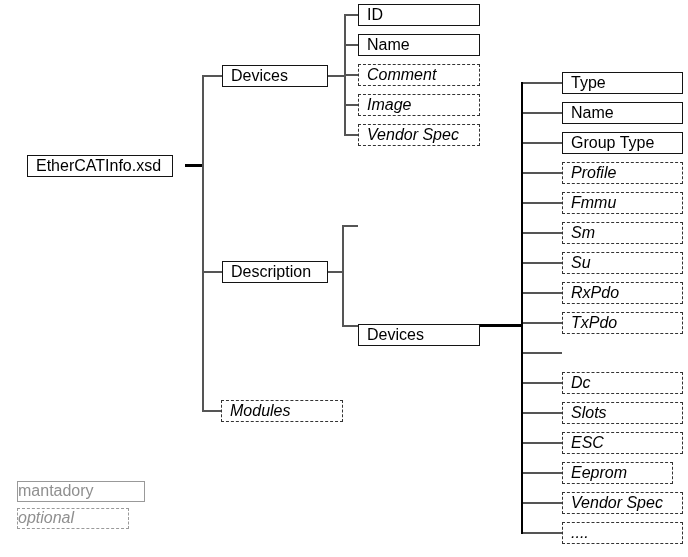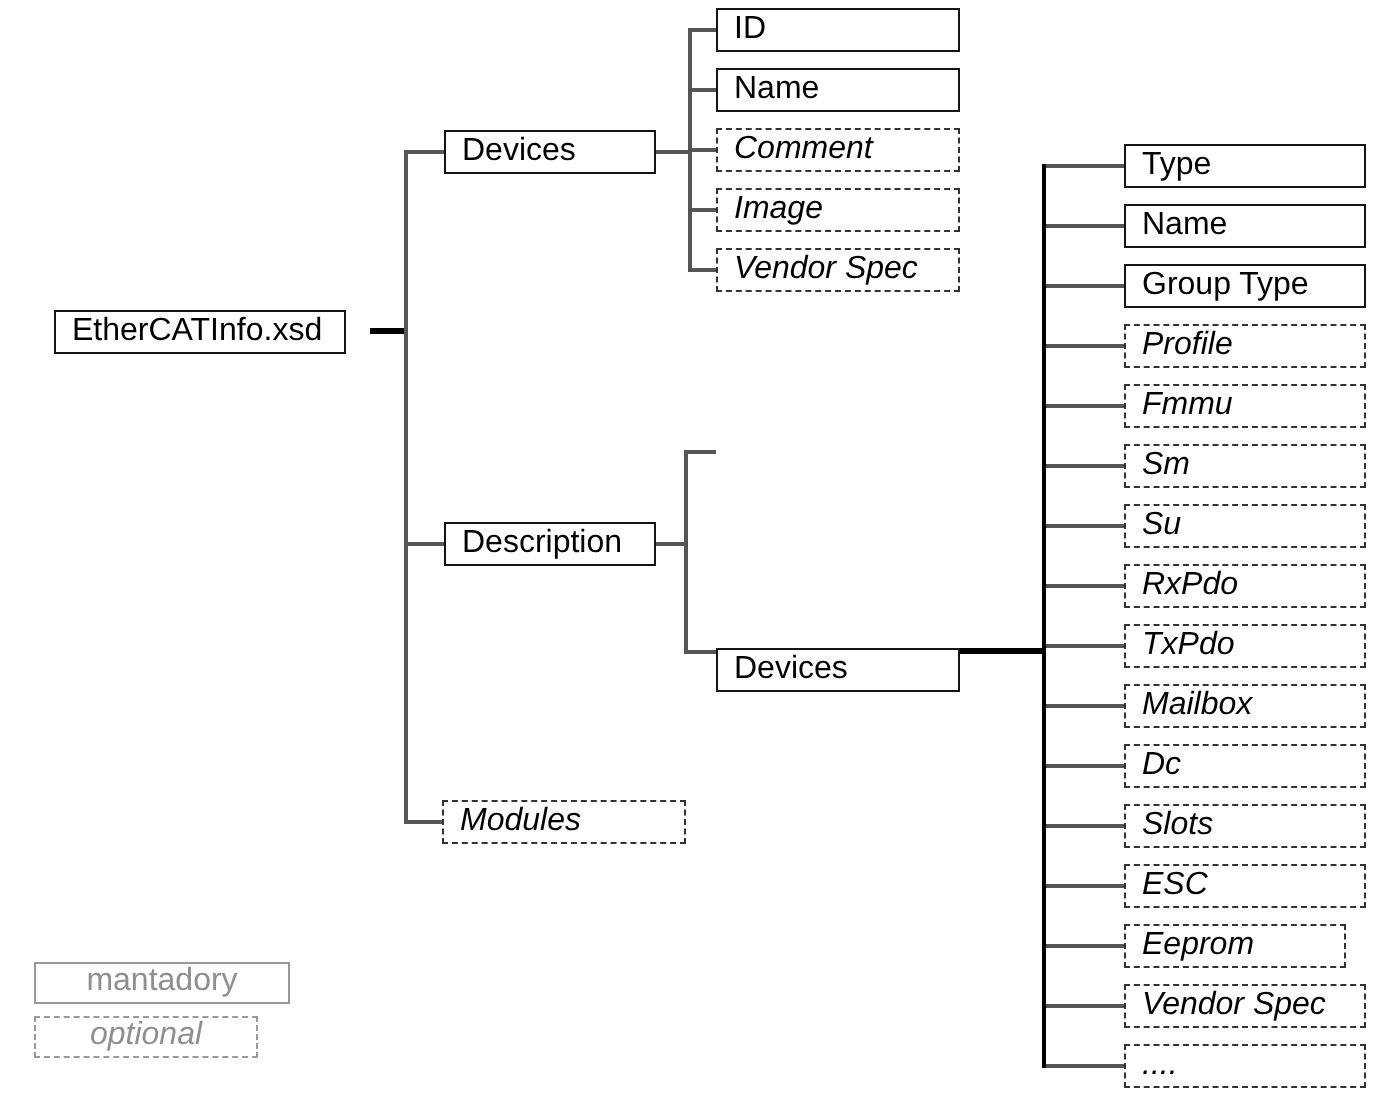--- a/index.html
+++ b/index.html
@@ -26,21 +26,21 @@
   .node.optional{
     border-style:dashed;
     border-color:#333;
     font-style:italic;
   }
   .node.legend-box{
     height:21px;
     line-height:18px;
     border-color:#999;
     color:#8f8f8f;
-    text-align:center;
+    text-align:left;
     padding-left:0;
   }
   .node.legend-box.optional{
     border-style:dashed;
     border-color:#9a9a9a;
   }
   .hline,.vline{
     position:absolute;
     background:#555;
   }
@@ -107,21 +107,20 @@
 
   <div class="node" style="left:562px;top:72px;width:121px">Type</div>
   <div class="node" style="left:562px;top:102px;width:121px">Name</div>
   <div class="node" style="left:562px;top:132px;width:121px">Group Type</div>
   <div class="node optional" style="left:562px;top:162px;width:121px">Profile</div>
   <div class="node optional" style="left:562px;top:192px;width:121px">Fmmu</div>
   <div class="node optional" style="left:562px;top:222px;width:121px">Sm</div>
   <div class="node optional" style="left:562px;top:252px;width:121px">Su</div>
   <div class="node optional" style="left:562px;top:282px;width:121px">RxPdo</div>
   <div class="node optional" style="left:562px;top:312px;width:121px">TxPdo</div>
-  <div class="node optional" style="left:562px;top:342px;width:121px">Mailbox</div>
   <div class="node optional" style="left:562px;top:372px;width:121px">Dc</div>
   <div class="node optional" style="left:562px;top:402px;width:121px">Slots</div>
   <div class="node optional" style="left:562px;top:432px;width:121px">ESC</div>
   <div class="node optional" style="left:562px;top:462px;width:111px">Eeprom</div>
   <div class="node optional" style="left:562px;top:492px;width:121px">Vendor Spec</div>
   <div class="node optional" style="left:562px;top:522px;width:121px">....</div>
 
   <div class="node legend-box" style="left:17px;top:481px;width:128px">mantadory</div>
   <div class="node legend-box optional" style="left:17px;top:508px;width:112px">optional</div>
 

